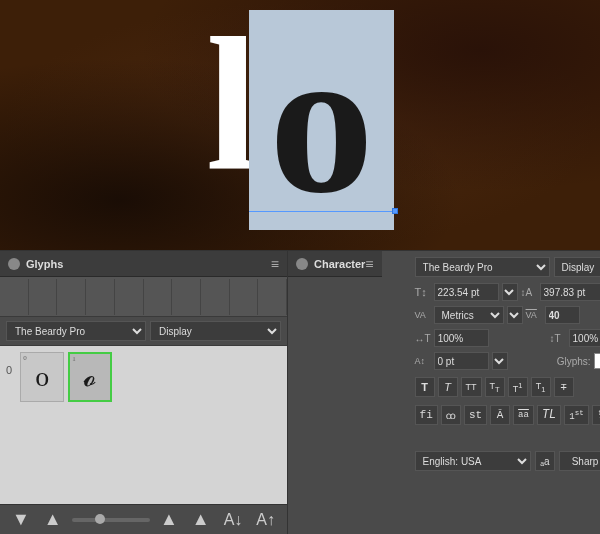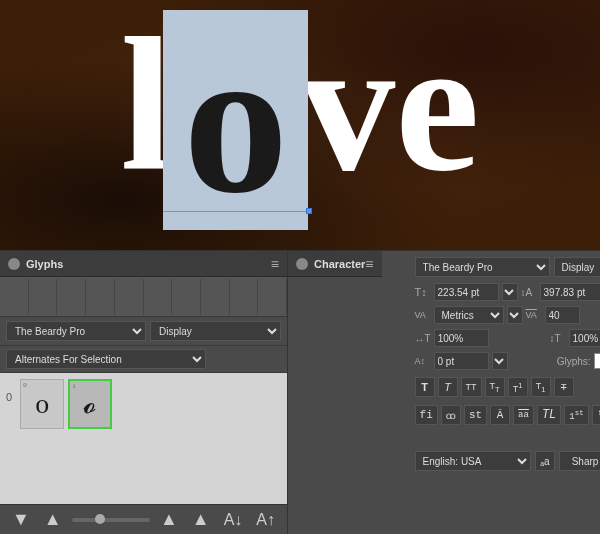--- a/index.html
+++ b/index.html
@@ -410,20 +410,21 @@
     .char-input-wide {
       width: 65px;
     }
 
     .char-input-medium {
       width: 55px;
     }
 
     .char-input-small {
       width: 35px;
+      font-weight: bold;
     }
 
     .char-dropdown {
       background: #3c3c3c;
       border: 1px solid #555;
       color: #ddd;
       font-size: 9px;
       padding: 1px 1px;
       height: 18px;
       width: 16px;
@@ -537,21 +538,20 @@
 <body>
 
 <div class="image-area">
   <div class="love-text">
     <div class="letter-l">l</div>
     <div class="letter-o-container">
       <div class="letter-o">o</div>
       <div class="selection-line"></div>
       <div class="selection-handle"></div>
     </div>
-    <div class="letter-ve">ve</div>
   </div>
 </div>
 
 <div class="panels-area">
 
   <div class="glyphs-panel">
 
     <div class="panel-titlebar">
       <div class="panel-titlebar-left">
         <div class="panel-close-btn"></div>
@@ -575,25 +575,20 @@
 
     <div class="controls-row">
       <select class="select-box select-font">
         <option>The Beardy Pro</option>
       </select>
       <select class="select-box select-style">
         <option>Display</option>
       </select>
     </div>
 
-    <div class="show-row">
-      <select class="select-box show-select">
-        <option>Alternates For Selection</option>
-      </select>
-    </div>
 
     <div class="glyphs-display">
       <div class="glyph-row">
         <span class="glyph-label-left">0</span>
         <div class="glyph-item">
           <span class="glyph-index">0</span>
           o
         </div>
         <div class="glyph-item selected">
           <span class="glyph-index">1</span>

